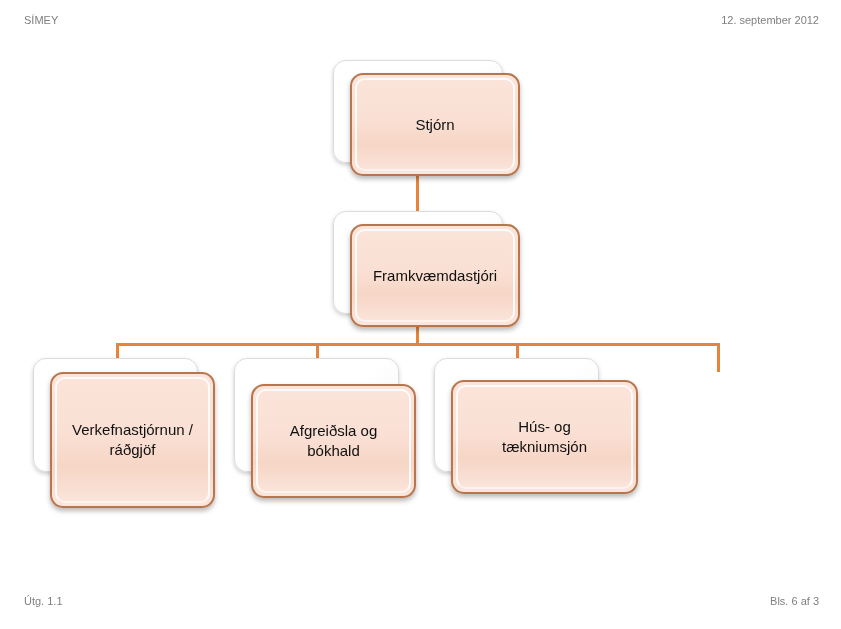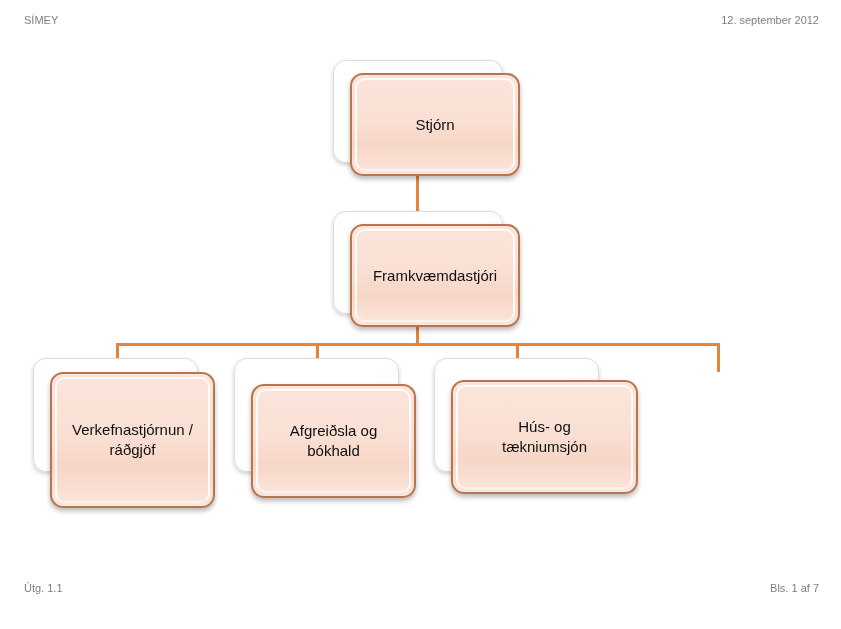--- a/index.html
+++ b/index.html
@@ -20,21 +20,21 @@
   .page-footer {
     position: absolute;
     left: 0;
     width: 841px;
     height: 18px;
     font-size: 11px;
     color: #7f7f7f;
     line-height: 18px;
   }
   .page-header { top: 11px; text-align: center; }
-  .page-footer { top: 579px; }
+  .page-footer { top: 592px; }
 
   .hdr-left,
   .hdr-right {
     position: absolute;
     white-space: nowrap;
   }
   .hdr-left  { left: 24px; }
   .hdr-right { right: 22px; }
 
   
@@ -168,14 +168,14 @@
       <span class="node-label">Hús- og
 tækniumsjón</span>
     </div>
   </div>
 
 
 </div>
 
 <div class="page-footer">
   <span class="hdr-left">Útg. 1.1</span>
-  <span class="hdr-right">Bls. 1 af 7</span>
+  <span class="hdr-right">Bls. 6 af 3</span>
 </div>
 
 </body></html>

